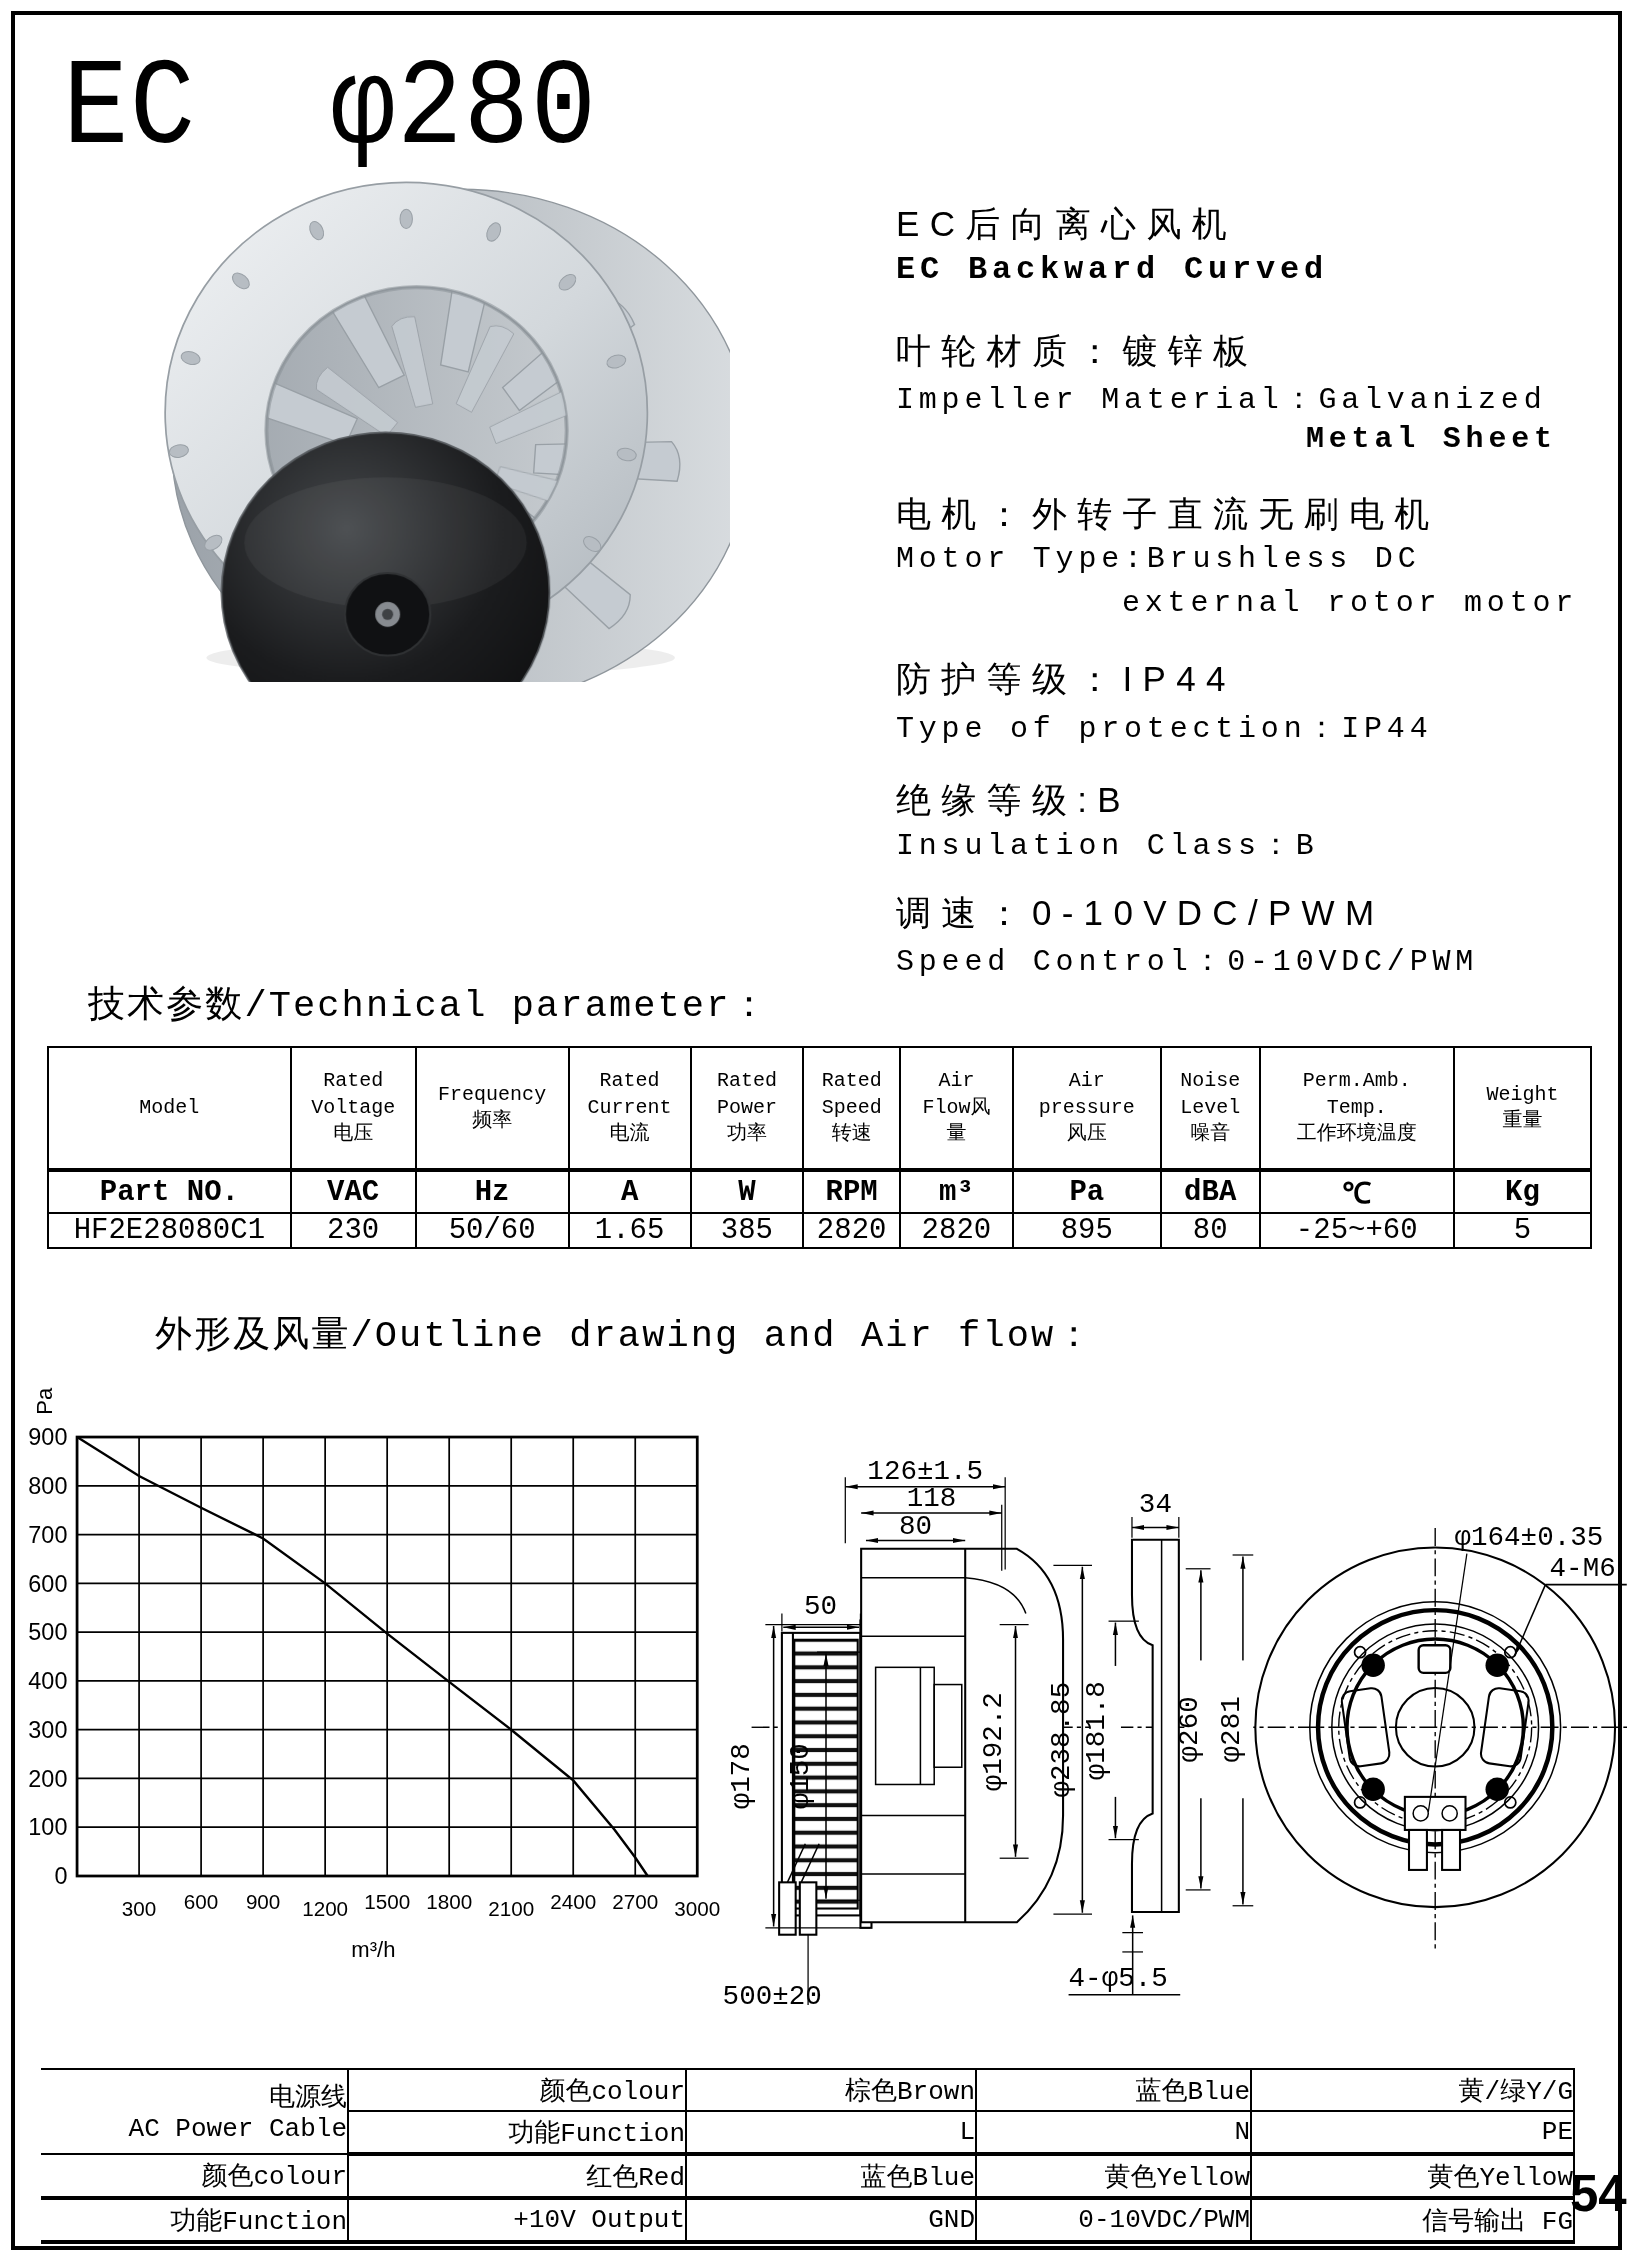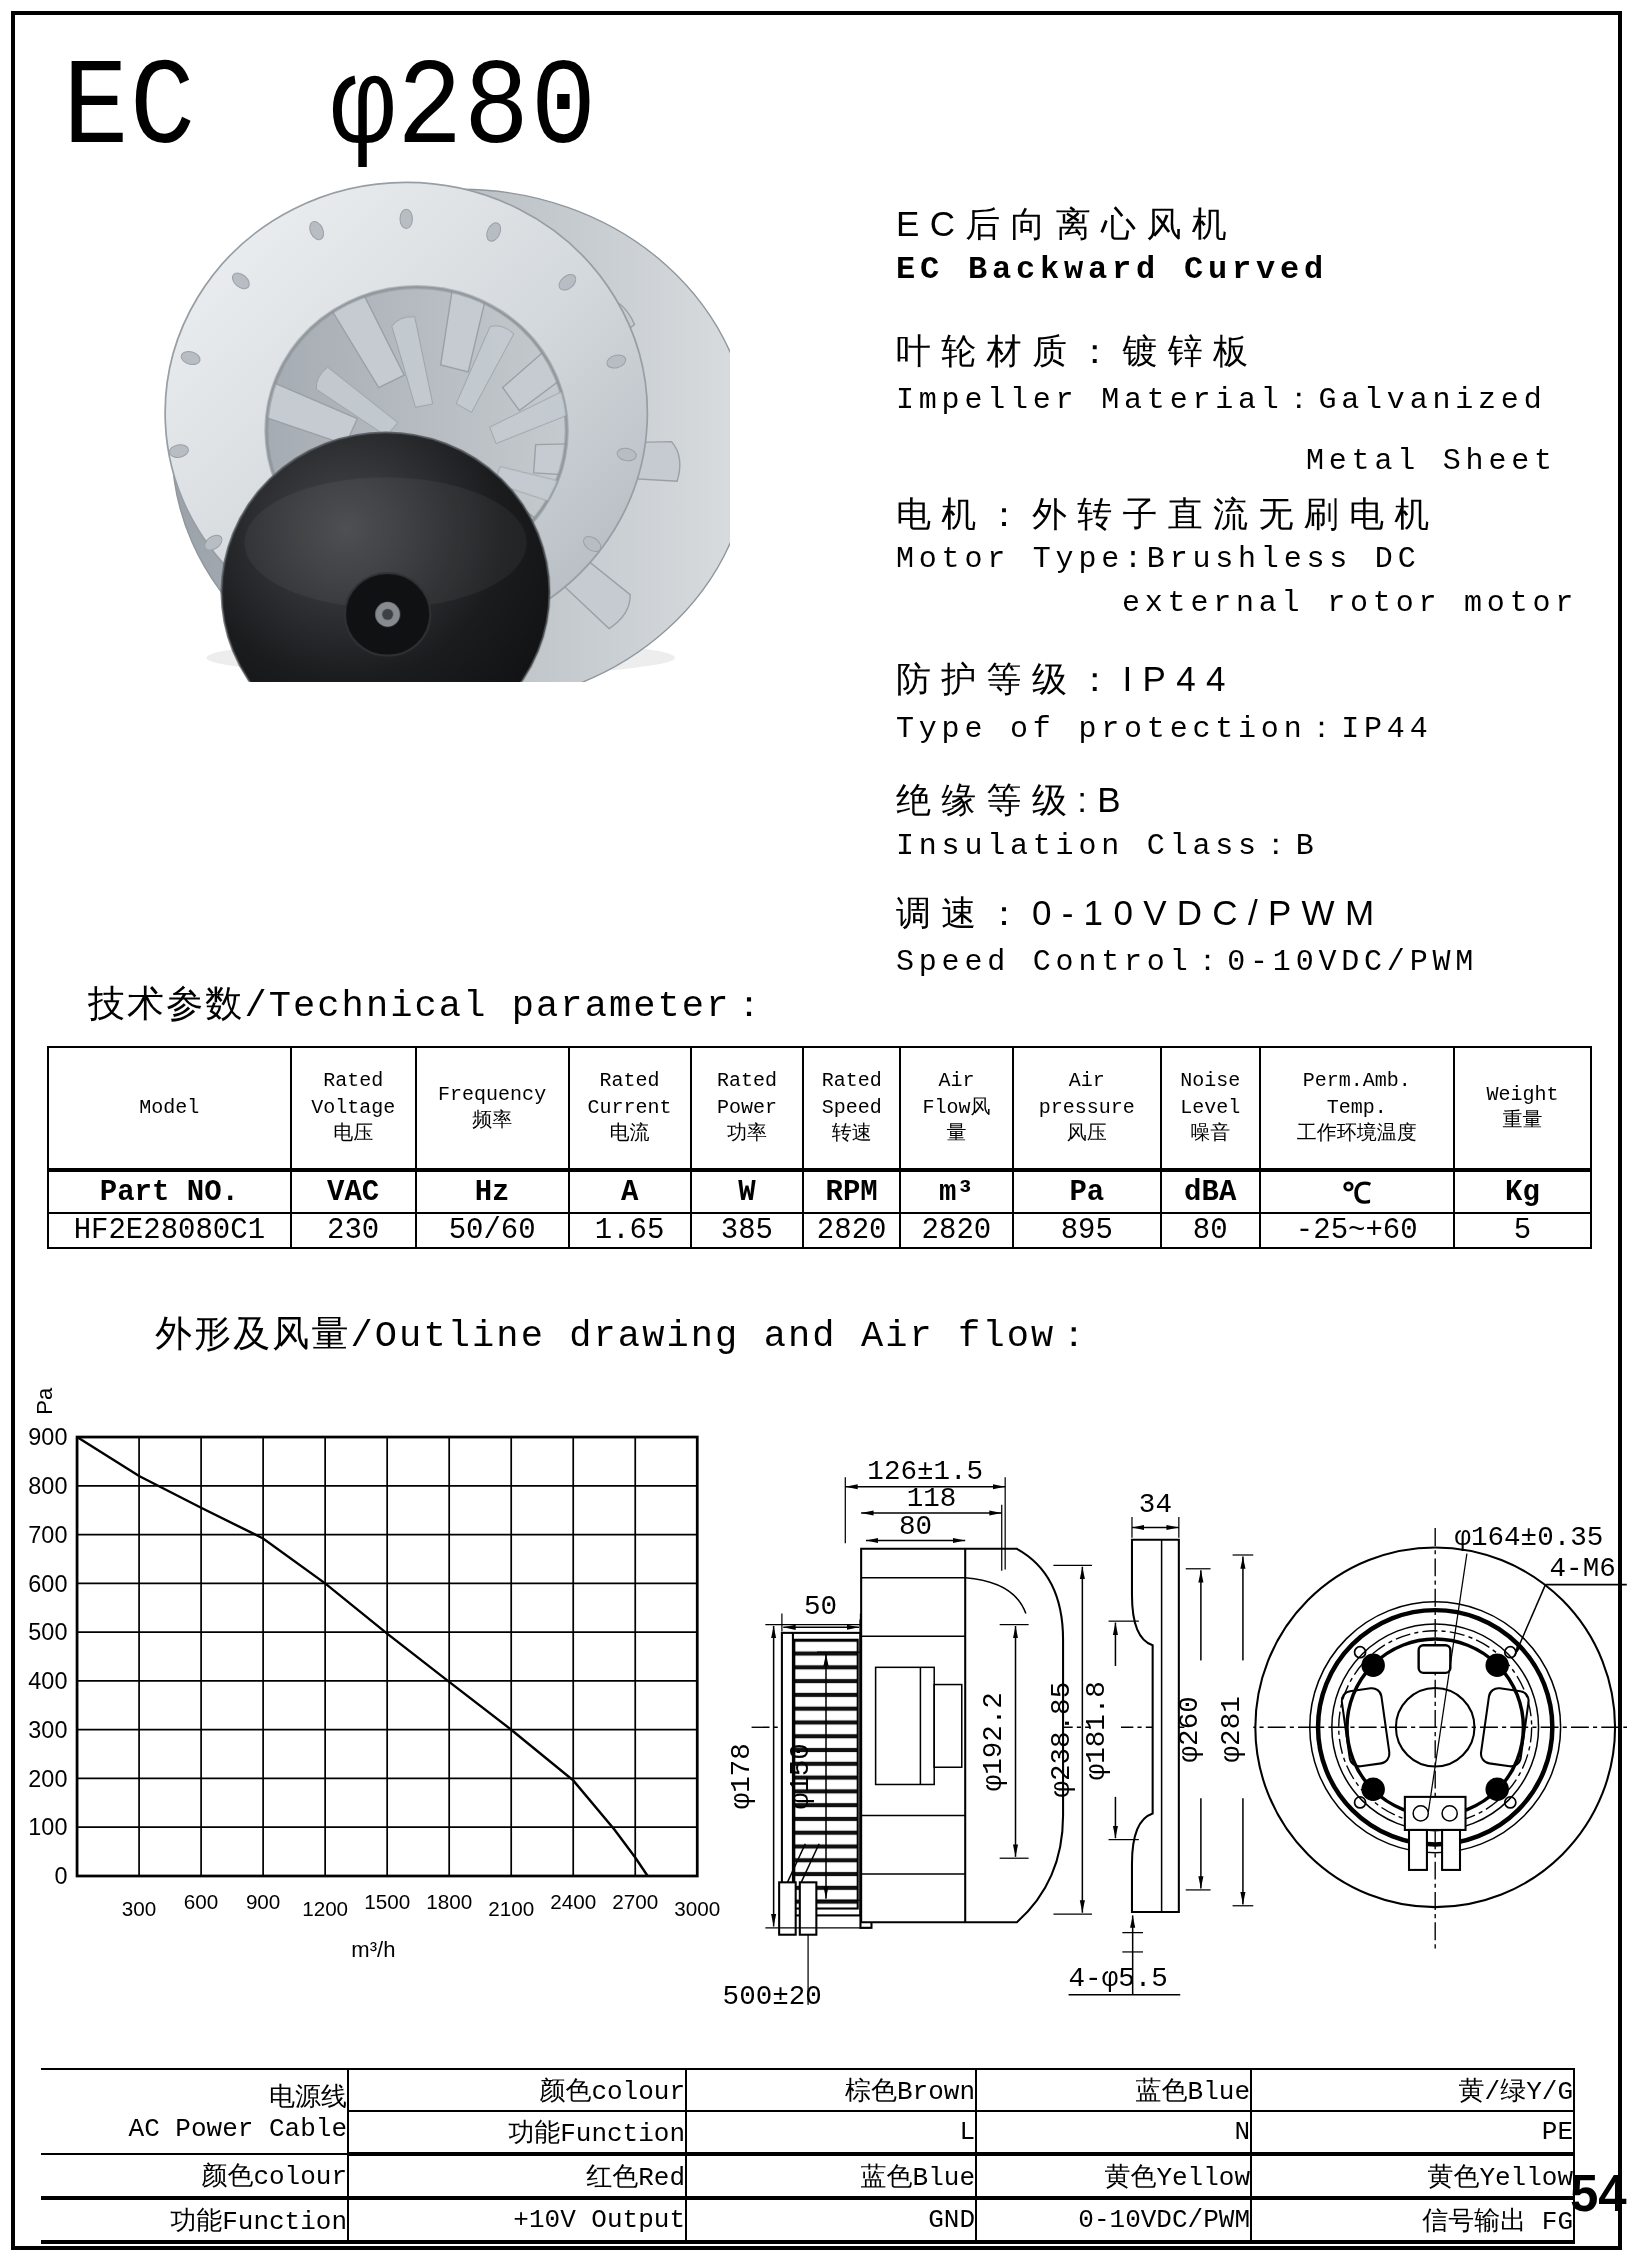--- a/index.html
+++ b/index.html
@@ -23,21 +23,21 @@
   .spec-block div:nth-of-type(9),.spec-block div:nth-of-type(11),.spec-block div:nth-of-type(13){
         font-family:"Liberation Sans","DejaVu Sans",sans-serif;font-size:35px;letter-spacing:10.3px;}
   .spec-block div:nth-of-type(2),.spec-block div:nth-of-type(4),.spec-block div:nth-of-type(5),
   .spec-block div:nth-of-type(7),.spec-block div:nth-of-type(8),.spec-block div:nth-of-type(10),
   .spec-block div:nth-of-type(12),.spec-block div:nth-of-type(14){
         font-family:"Liberation Mono","DejaVu Sans Mono",monospace;font-size:30px;letter-spacing:4.8px;}
   .spec-block div:nth-of-type(1){left:896px;top:201px;}
   .spec-block div:nth-of-type(2){left:896px;top:251px;font-size:32px;font-weight:bold;}
   .spec-block div:nth-of-type(3){left:896px;top:328px;}
   .spec-block div:nth-of-type(4){left:896px;top:378px;}
-  .spec-block div:nth-of-type(5){left:1306px;top:444px;font-weight:normal;}
+  .spec-block div:nth-of-type(5){left:1306px;top:422px;font-weight:bold;}
   .spec-block div:nth-of-type(6){left:896px;top:491px;}
   .spec-block div:nth-of-type(7){left:896px;top:542px;}
   .spec-block div:nth-of-type(8){left:1122px;top:586px;}
   .spec-block div:nth-of-type(9){left:896px;top:656px;}
   .spec-block div:nth-of-type(10){left:896px;top:707px;}
   .spec-block div:nth-of-type(11){left:896px;top:777px;}
   .spec-block div:nth-of-type(12){left:896px;top:824px;}
   .spec-block div:nth-of-type(13){left:896px;top:890px;}
   .spec-block div:nth-of-type(14){left:896px;top:940px;}
 

